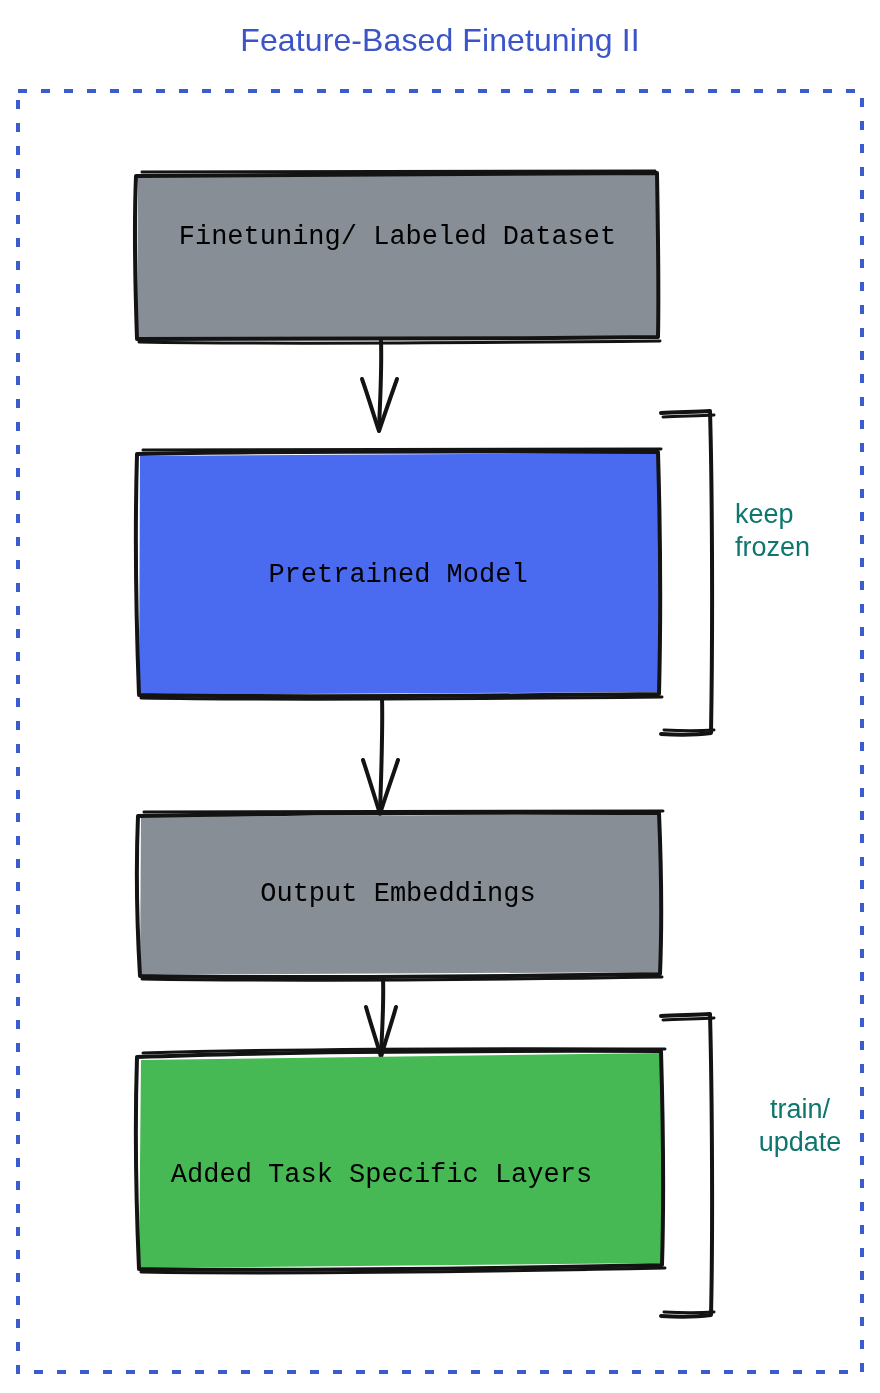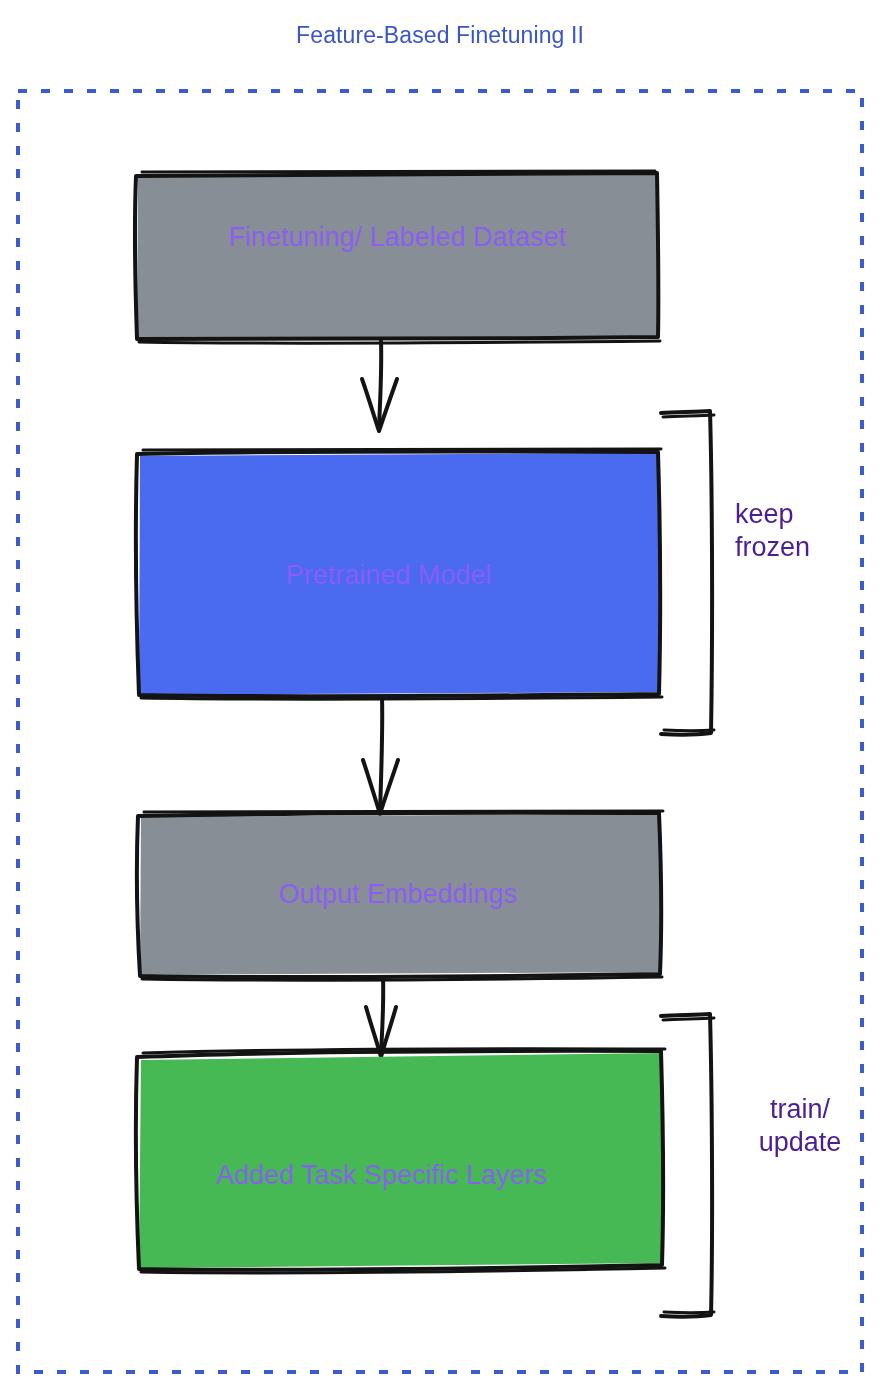--- a/index.html
+++ b/index.html
@@ -23,48 +23,48 @@
     top: 0;
     width: 880px;
     height: 1393px;
   }
   .page-title {
     position: absolute;
     left: 0;
     top: 22px;
     width: 880px;
     text-align: center;
-    font-size: 23px;
+    font-size: 32px;
     font-weight: 400;
     color: #3b55c9;
     letter-spacing: 0.1px;
     font-family: "Liberation Sans", sans-serif;
   }
   .node-label {
     position: absolute;
     text-align: center;
-    color: #8b5cf6;
-    font-family: Liberation Sans, sans-serif;
+    color: #000000;
+    font-family: Liberation Mono, monospace;
     font-size: 27px;
     font-weight: 400;
     line-height: 1.18;
     white-space: nowrap;
   }
   .bracket-label {
     position: absolute;
-    color: #4c1d95;
+    color: #0f766e;
     font-family: "Liberation Sans", sans-serif;
     font-size: 27px;
     font-weight: 400;
     line-height: 1.22;
     text-align: left;
     white-space: pre-line;
   }
   .lbl-dataset  { left: 136px; top: 222px; width: 523px; }
-  .lbl-pretrain { left: 128px; top: 560px; width: 522px; }
+  .lbl-pretrain { left: 137px; top: 560px; width: 522px; }
   .lbl-output   { left: 138px; top: 879px; width: 520px; text-align: center; }
   .lbl-added    { left: 136px; top: 1160px; width: 491px; }
   .lbl-keep     { left: 735px; top: 498px; width: 130px; }
   .lbl-train    { left: 735px; top: 1093px; width: 130px; text-align: center; }
 </style>
 </head>
 <body>
 
 <div id="canvas">
 

